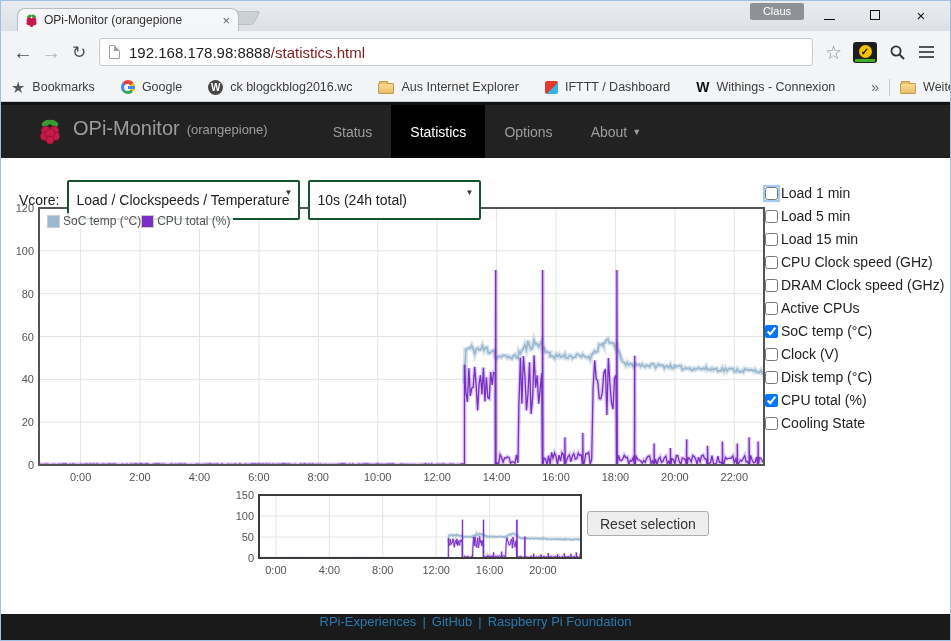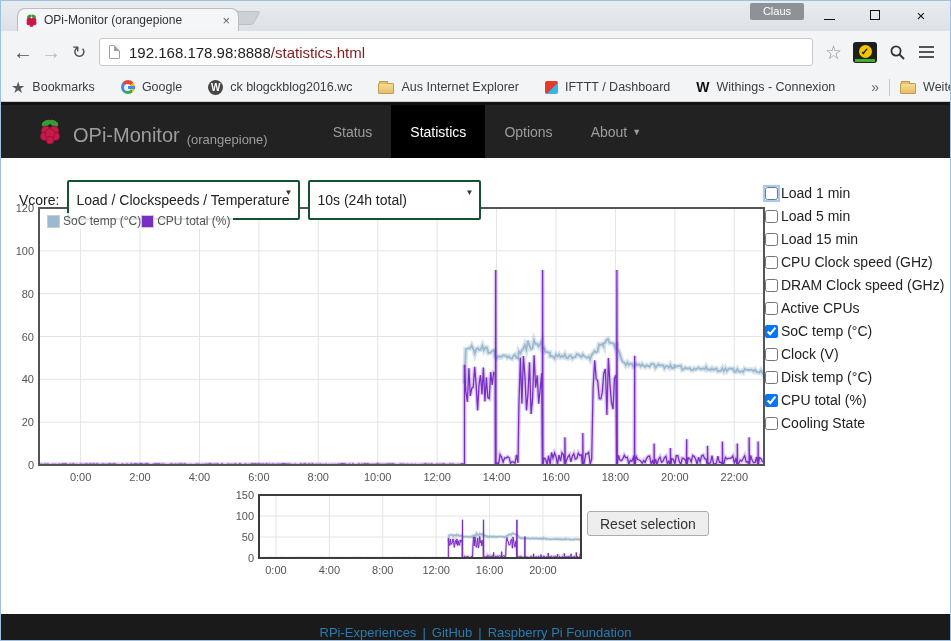--- a/index.html
+++ b/index.html
@@ -53,21 +53,21 @@
   .folder-ico { width:16px; height:11px; background:linear-gradient(#f6dc92,#e8bd6a); border:1px solid #c09a4e; border-radius:1px; position:relative; margin-top:3px; }
   .folder-ico:before { content:""; position:absolute; left:0; top:-3px; width:7px; height:2px; background:#e8bd6a; border:1px solid #c09a4e; border-bottom:none; border-radius:1px 1px 0 0; }
   .ifttt-ico { width:13px; height:13px; border-radius:2px; background:linear-gradient(135deg,#e23b2e 55%,#35b5e5 55%); }
   .withings-ico { font-weight:bold; color:#111; font-size:14px; }
   .bm-right { margin-left:auto; display:flex; align-items:center; }
   .chevron { color:#666; font-size:14px; padding:0 10px; }
   .bm-divider { width:1px; height:17px; background:#c6c9cc; margin-right:10px; }
 
   
   .navbar { height:56px; background:#222; border-top:3px solid #131313; display:flex; align-items:center; color:#9d9d9d; }
-  .brand { display:flex; align-items:flex-end; margin-left:36px; }
+  .brand { display:flex; align-items:flex-start; margin-left:36px; }
   .brand-name { font-size:20px; color:#9d9d9d; margin-left:10px; }
   .brand-sub { font-size:13px; color:#9d9d9d; margin-left:7px; margin-top:5px; }
   .nav-items { display:flex; height:100%; margin-left:46px; }
   .nav-item { display:flex; align-items:center; padding:0 19px; font-size:14px; color:#9d9d9d; height:100%; }
   .nav-item.active { background:#000; color:#fff; }
   .caret { font-size:9px; margin-left:5px; }
 
   
   .content { position:relative; height:459px; background:#fff; }
   .controls-row { position:absolute; left:18px; top:22px; display:flex; align-items:center; font-size:14px; color:#222; }
@@ -84,21 +84,21 @@
   .panel { position:absolute; left:764px; top:24px; width:184px; font-size:14px; color:#222; z-index:3; }
   .panel-title { margin-bottom:5px; }
   .option { display:block; line-height:23px; }
   .option input { width:13px; height:13px; vertical-align:-2px; margin-right:3px; }
   .option input.focus-ring { outline:2px solid #a8c9f5; box-shadow:0 0 3px #4d90fe; }
 
   .reset-btn { position:absolute; left:586px; top:353px; height:25px; padding:0 12px; font-size:14px; color:#333;
                background:#eee; border:1px solid #adadad; border-radius:3px; font-family:"Liberation Sans", sans-serif; z-index:3; }
 
   
-  .footer { position:absolute; left:0; right:0; bottom:0; height:26px; background:#1a1a1a; display:flex; align-items:flex-end; justify-content:center; font-size:13px; color:#2a7ab0; }
+  .footer { position:absolute; left:0; right:0; bottom:0; height:26px; background:#1a1a1a; display:flex; align-items:flex-start; justify-content:center; font-size:13px; color:#2a7ab0; }
   .footer a { color:#2a7ab0; text-decoration:none; }
   .footer .sep { margin:0 6px; }
 
   svg text { font-family:"Liberation Sans", sans-serif; font-size:11px; fill:#545454; }
 </style>
 </head>
 <body>
 
 <div class="window">
 

